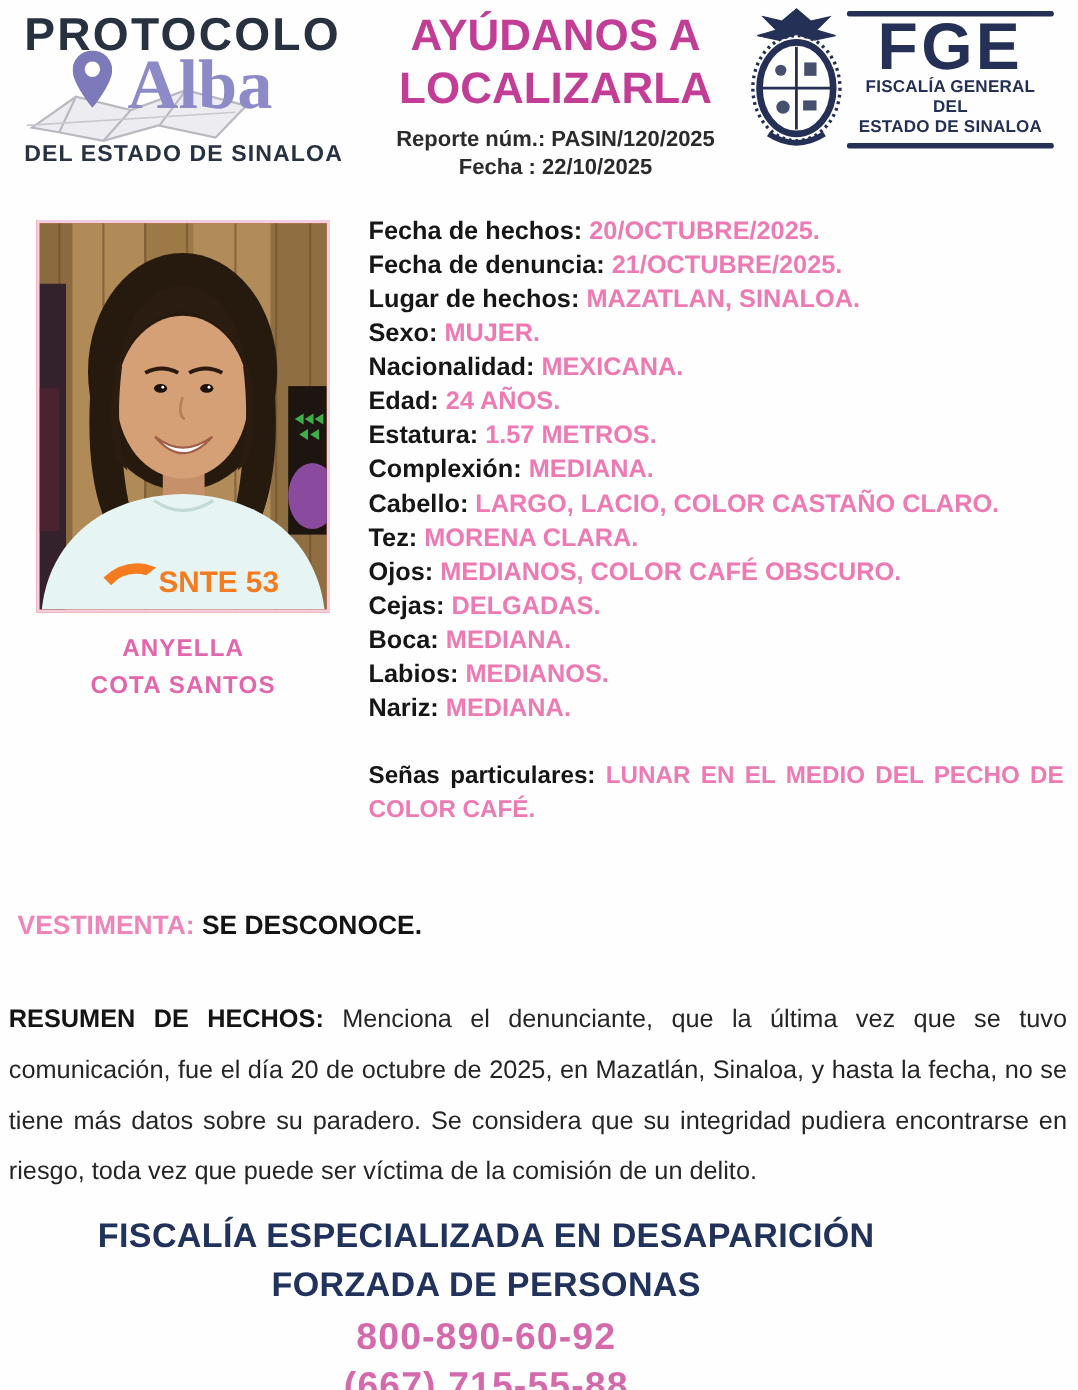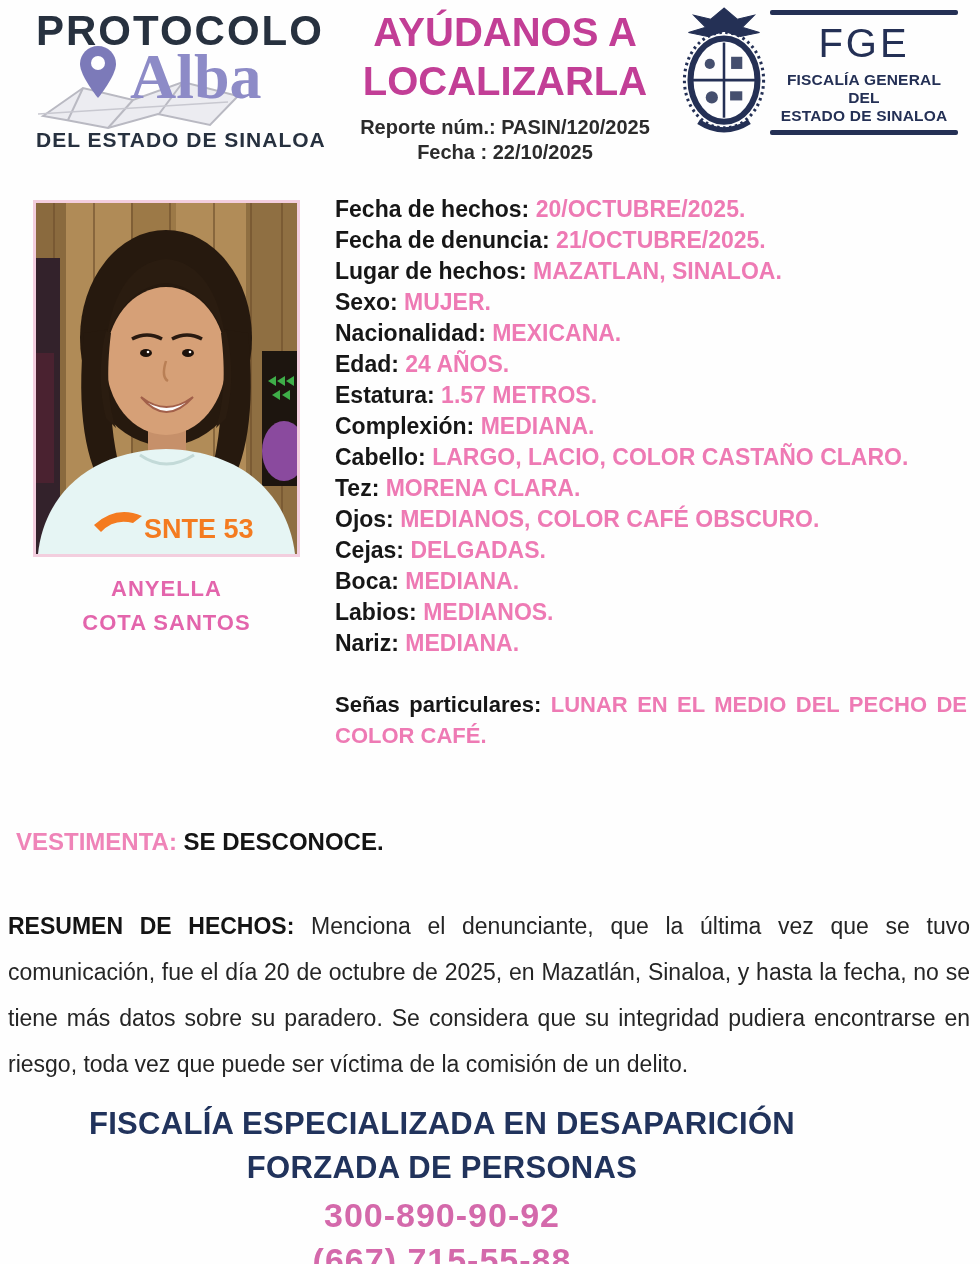--- a/index.html
+++ b/index.html
@@ -1,38 +1,38 @@
 <!DOCTYPE html>
 <html><head>
 <meta charset="utf-8">
 <style>
   * { margin:0; padding:0; box-sizing:border-box; }
   html,body { background:#ffffff; }
   body { font-family:"Liberation Sans", sans-serif; }
   .poster { position:relative; width:980px; height:1264px; background:#fefefe; overflow:hidden; }
 
   
-  .alba-logo { position:absolute; left:36px; top:8px; width:290px; text-align:left; }
+  .alba-logo { position:absolute; left:22px; top:8px; width:290px; text-align:left; }
   .alba-line1 { font-size:42px; font-weight:bold; color:#27313f; letter-spacing:2px; line-height:46px; }
   .alba-mid { position:relative; height:72px; }
   .alba-map { position:absolute; left:2px; top:16px; }
   .alba-pin { position:absolute; left:44px; top:-8px; }
   .alba-word { position:absolute; left:94px; top:-14px; font-family:"Liberation Serif", serif; font-weight:bold; font-size:64px; color:#8d8bc7; }
   .alba-line3 { font-size:21px; font-weight:bold; color:#27313f; letter-spacing:1px; margin-top:2px; }
 
   .center-head { position:absolute; left:330px; top:8px; width:350px; text-align:center; }
   .ch-title { font-size:40px; font-weight:bold; color:#c23e96; line-height:49px; letter-spacing:0px;text-align:center; }
   .ch-report { font-size:20px; font-weight:bold; color:#2b2b2b; margin-top:9px; line-height:25px; }
   .ch-date { font-size:20px; font-weight:bold; color:#2b2b2b; line-height:25px; }
 
   .fge-logo { position:absolute; left:678px; top:6px; width:280px; display:flex; align-items:flex-start; }
   .fge-seal { flex:0 0 92px; }
   .fge-right { flex:1; text-align:center; padding-top:4px; }
   .fge-bar { height:5px; background:#243055; border-radius:2px; }
-  .fge-acronym { font-size:40px; font-weight:normal; color:#243055; letter-spacing:3px; line-height:56px; }
+  .fge-acronym { font-size:60px; font-weight:bold; color:#243055; letter-spacing:3px; line-height:56px; }
   .fge-name { font-size:15.5px; font-weight:bold; color:#243055; line-height:18px; letter-spacing:0.2px; }
   .fge-right .fge-bar.bottom { margin-top:5px; }
 
   
   .photo-frame { position:absolute; left:33px; top:200px; width:267px; height:357px; border:3px solid #f3cede; background:#ef4444; }
   .photo-frame svg { display:block; }
   .person-name { position:absolute; left:23px; top:572px; width:287px; text-align:center; font-size:22px; font-weight:bold; color:#e365ac; line-height:34px; letter-spacing:1px; }
 
   
   .details { position:absolute; left:335px; top:194px; width:636px; }
@@ -205,16 +205,16 @@
     <span class="vest-value">SE DESCONOCE.</span>
   </div>
 
   <div class="resumen">
     <span class="resumen-label">RESUMEN DE HECHOS:</span>
     <span>Menciona el denunciante, que la última vez que se tuvo comunicación, fue el día 20 de octubre de 2025, en Mazatlán, Sinaloa,  y hasta la fecha, no se tiene más datos sobre su paradero. Se considera que su integridad pudiera encontrarse en riesgo, toda vez que puede ser víctima de la comisión de un delito.</span>
   </div>
 
   <div class="foot-line foot-1">FISCALÍA ESPECIALIZADA EN DESAPARICIÓN</div>
   <div class="foot-line foot-2">FORZADA DE PERSONAS</div>
-  <div class="foot-line foot-phone1">300-890-90-92</div>
+  <div class="foot-line foot-phone1">800-890-60-92</div>
   <div class="foot-line foot-phone2">(667) 715-55-88</div>
 
 </div>
 
 </body></html>

